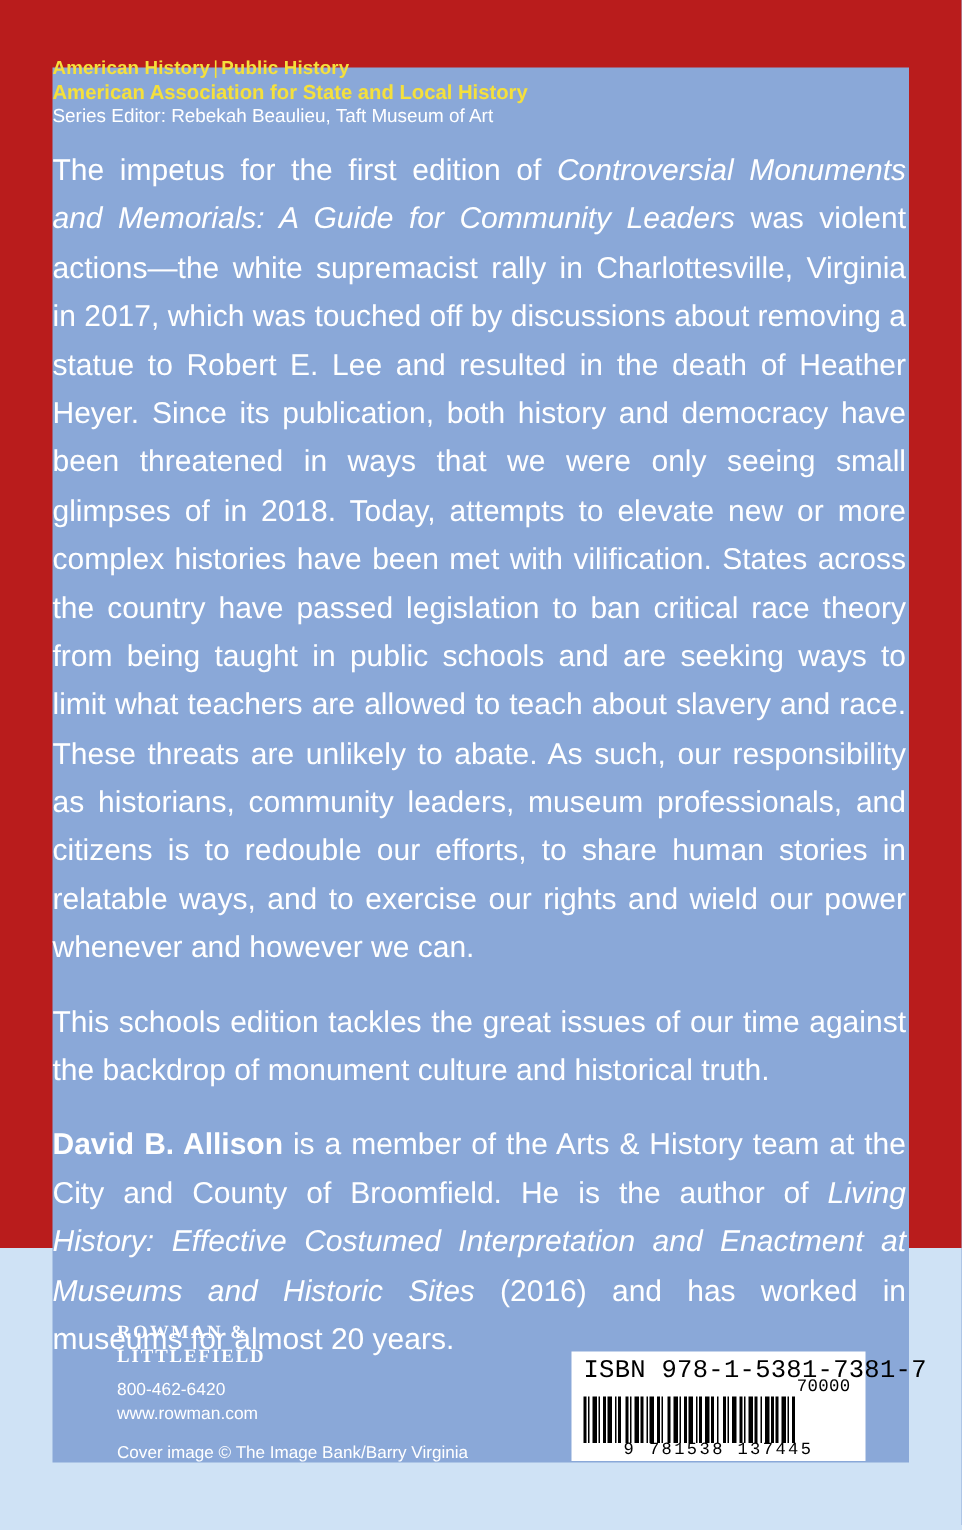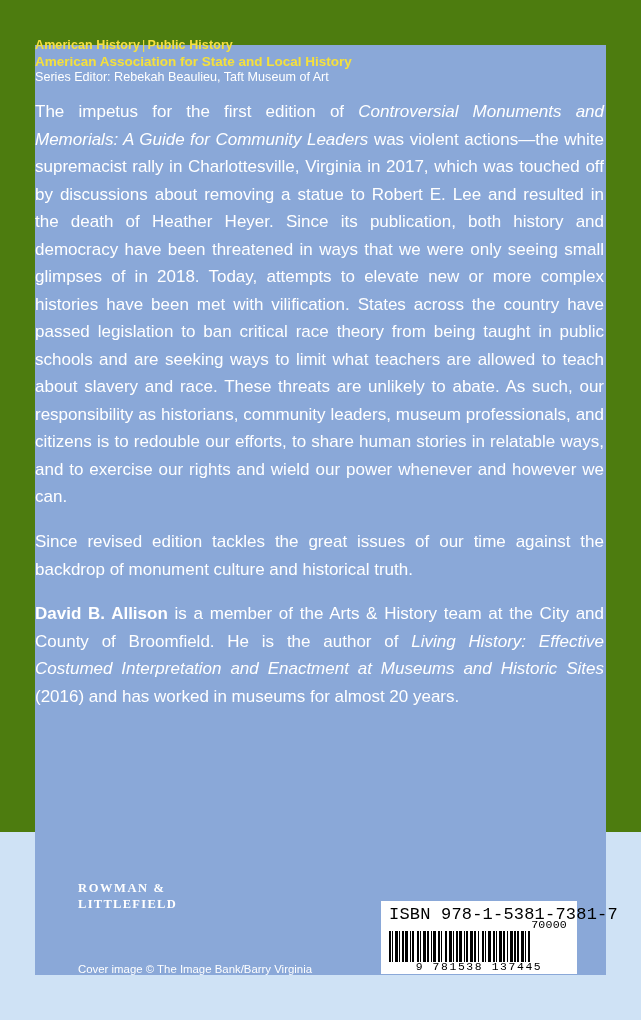--- a/index.html
+++ b/index.html
@@ -10,21 +10,21 @@
     width: 641px;
     height: 1020px;
     background: #cfe2f5;
     font-family: "Liberation Sans", sans-serif;
     overflow: hidden;
   }
   .page {
     position: relative;
     width: 641px;
     height: 832px;
-    background: #4d7c0f;
+    background: #b91c1c;
   }
   .cover {
     position: absolute;
     left: 35px;
     top: 45px;
     width: 571px;
     height: 930px;
     background: #8aa8d8;
   }
   .content {
@@ -52,21 +52,21 @@
     font-weight: bold;
     margin: 1px 0 1px 0;
   }
   .series-editor {
     color: #ffffff;
     font-size: 12.6px;
     margin: 0 0 14px 0;
   }
   .body-text {
     color: #ffffff;
-    font-size: 17px;
+    font-size: 20px;
     line-height: 1.62;
     text-align: justify;
     margin: 0 0 17px 0;
     font-family: "Liberation Sans", sans-serif;
   }
   .body-text em {
     font-style: italic;
   }
   .body-text .author-name {
     font-weight: bold;
@@ -167,31 +167,35 @@
     <div class="series-line">
       <span>American History</span><span class="sep">|</span><span>Public History</span>
     </div>
 
     <div class="series-org">American Association for State and Local History</div>
 
     <div class="series-editor">Series Editor: Rebekah Beaulieu, Taft Museum of Art</div>
 
     <p class="body-text"><span>The impetus for the first edition of </span><em>Controversial Monuments and Memorials: A Guide for Community Leaders</em><span> was violent actions—the white supremacist rally in Charlottesville, Virginia in 2017, which was touched off by discussions about removing a statue to Robert E. Lee and resulted in the death of Heather Heyer. Since its publication, both history and democracy have been threatened in ways that we were only seeing small glimpses of in 2018. Today, attempts to elevate new or more complex histories have been met with vilification. States across the country have passed legislation to ban critical race theory from being taught in public schools and are seeking ways to limit what teachers are allowed to teach about slavery and race. These threats are unlikely to abate. As such, our responsibility as historians, community leaders, museum professionals, and citizens is to redouble our efforts, to share human stories in relatable ways, and to exercise our rights and wield our power whenever and however we can.</span></p>
 
-    <p class="body-text">Since revised edition tackles the great issues of our time against the backdrop of monument culture and historical truth.</p>
+    <p class="body-text">This schools edition tackles the great issues of our time against the backdrop of monument culture and historical truth.</p>
 
     <p class="body-text"><span class="author-name">David B. Allison</span><span> is a member of the Arts &amp; History team at the City and County of Broomfield. He is the author of </span><em>Living History: Effective Costumed Interpretation and Enactment at Museums and Historic Sites</em><span> (2016) and has worked in museums for almost 20 years.</span></p>
 
 
   </div>
 
   <div class="footer">
     <div class="publisher">
       <div>ROWMAN &amp;</div>
       <div class="publisher-line2">LITTLEFIELD</div>
+    </div>
+    <div class="contact">
+      <div>800-462-6420</div>
+      <div>www.rowman.com</div>
     </div>
   </div>
 
   <div class="cover-credit">Cover image © The Image Bank/Barry Virginia</div>
 
   <div class="barcode-box">
     <div class="isbn-text">ISBN 978-1-5381-7381-7</div>
     <div class="isbn-sub">70000</div>
     <div class="bars">
       <span style="width:2px"></span><span style="width:1px;background:transparent"></span><span style="width:1px"></span><span style="width:2px;background:transparent"></span><span style="width:3px"></span><span style="width:1px;background:transparent"></span><span style="width:1px"></span><span style="width:2px;background:transparent"></span><span style="width:2px"></span><span style="width:1px;background:transparent"></span><span style="width:3px"></span><span style="width:2px;background:transparent"></span><span style="width:1px"></span><span style="width:1px;background:transparent"></span><span style="width:2px"></span><span style="width:3px;background:transparent"></span><span style="width:2px"></span><span style="width:1px;background:transparent"></span><span style="width:1px"></span><span style="width:2px;background:transparent"></span><span style="width:3px"></span><span style="width:1px;background:transparent"></span><span style="width:2px"></span><span style="width:2px;background:transparent"></span><span style="width:1px"></span><span style="width:1px;background:transparent"></span><span style="width:3px"></span><span style="width:2px;background:transparent"></span><span style="width:2px"></span><span style="width:1px;background:transparent"></span><span style="width:1px"></span><span style="width:3px;background:transparent"></span><span style="width:2px"></span><span style="width:2px;background:transparent"></span><span style="width:3px"></span><span style="width:1px;background:transparent"></span><span style="width:1px"></span><span style="width:2px;background:transparent"></span><span style="width:2px"></span><span style="width:1px;background:transparent"></span><span style="width:3px"></span><span style="width:2px;background:transparent"></span><span style="width:1px"></span><span style="width:1px;background:transparent"></span><span style="width:2px"></span><span style="width:2px;background:transparent"></span><span style="width:3px"></span><span style="width:1px;background:transparent"></span><span style="width:2px"></span><span style="width:2px;background:transparent"></span><span style="width:1px"></span><span style="width:3px;background:transparent"></span><span style="width:2px"></span><span style="width:1px;background:transparent"></span><span style="width:1px"></span><span style="width:2px;background:transparent"></span><span style="width:3px"></span><span style="width:2px;background:transparent"></span><span style="width:2px"></span><span style="width:1px;background:transparent"></span><span style="width:1px"></span><span style="width:2px;background:transparent"></span><span style="width:3px"></span><span style="width:1px;background:transparent"></span><span style="width:2px"></span><span style="width:2px;background:transparent"></span><span style="width:1px"></span><span style="width:2px;background:transparent"></span><span style="width:3px"></span><span style="width:1px;background:transparent"></span><span style="width:2px"></span><span style="width:1px;background:transparent"></span><span style="width:2px"></span><span style="width:2px;background:transparent"></span><span style="width:3px"></span><span style="width:1px;background:transparent"></span><span style="width:1px"></span><span style="width:2px;background:transparent"></span><span style="width:2px"></span>

